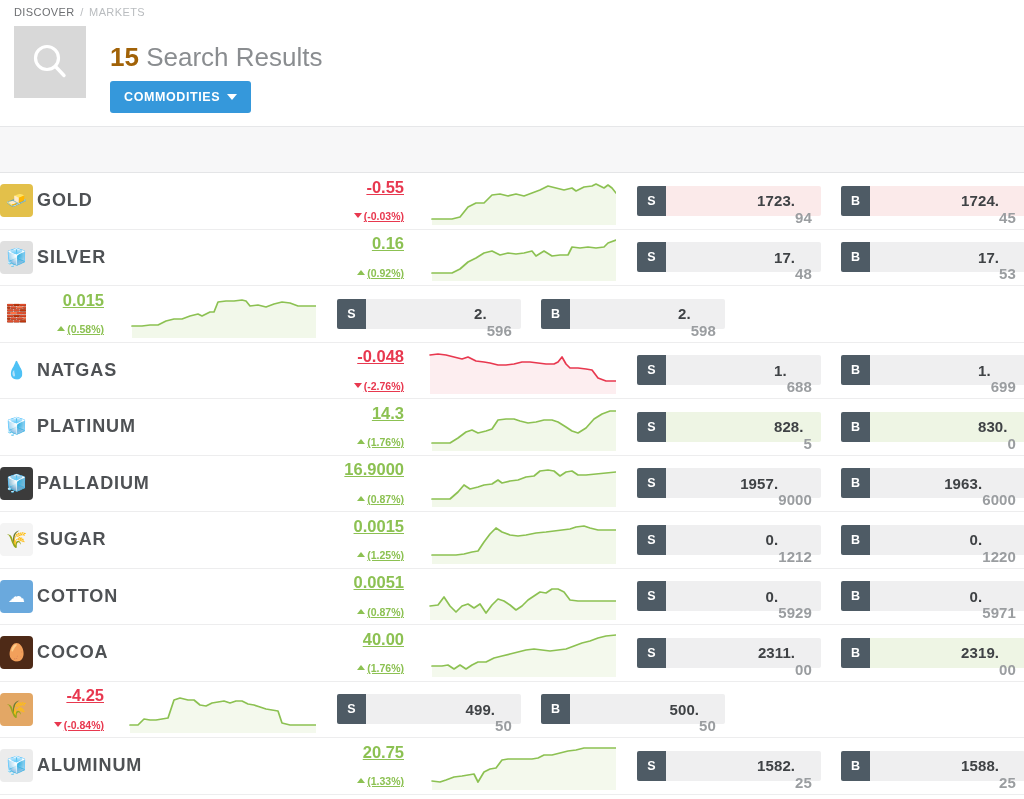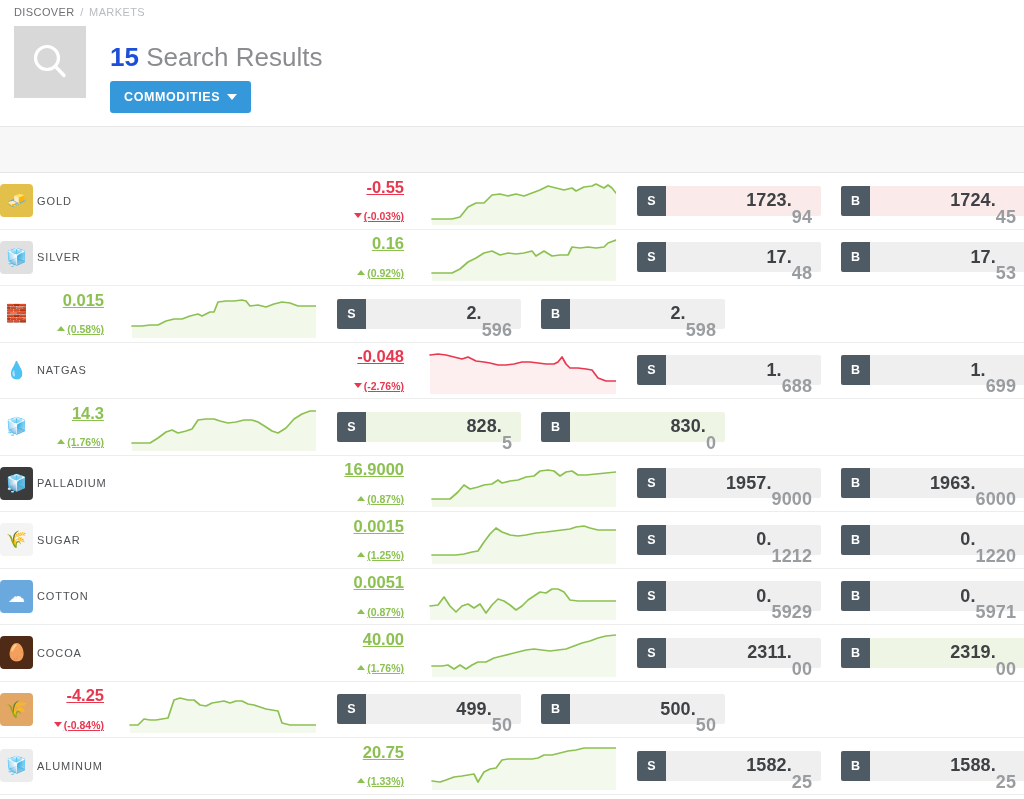--- a/index.html
+++ b/index.html
@@ -45,21 +45,21 @@
   }
   .result-line {
     font-size: 26px;
     color: #8a8d90;
     font-weight: 400;
     line-height: 34px;
     padding-top: 18px;
     white-space: nowrap;
   }
   .result-count {
-    color: #1d4ed8;
+    color: #a16207;
     font-weight: 700;
   }
   .result-label { color: #8a8d90; }
 
   .filter-btn {
     margin-top: 7px;
     display: inline-flex;
     align-items: center;
     gap: 7px;
     background: #3598db;
@@ -114,22 +114,22 @@
     border-radius: 4px;
     display: flex; align-items: center; justify-content: center;
     font-size: 17px;
     line-height: 1;
     overflow: hidden;
   }
 
   .cell-name {
     flex: 0 0 300px;
     padding-left: 1px;
-    font-size: 11px;
-    font-weight: 400;
+    font-size: 18px;
+    font-weight: 700;
     letter-spacing: 0.9px;
     color: #4e5154;
   }
 
   .cell-change {
     flex: 0 0 68px;
     margin-left: auto;
     text-align: right;
     padding-right: 0px;
     line-height: 1.08;
@@ -195,21 +195,21 @@
     justify-content: center;
     border-radius: 2px 0 0 2px;
   }
   .q-price {
     flex: 1;
     background: #efeff0;
     display: flex;
     align-items: center;
     justify-content: flex-end;
     padding-right: 9px;
-    font-size: 18px;
+    font-size: 15px;
     font-weight: 700;
     color: #3f4245;
     border-radius: 0 2px 2px 0;
     letter-spacing: 0.1px;
   }
   .q-price .tail { color: #9a9da0; font-weight: 700; margin-top: 33px; }
   .q-price.hl-red { background: #fbeaea; }
   .q-price.hl-green { background: #eef5e4; }
 
   .spacer-right { flex: 1; }
@@ -369,20 +369,21 @@
           <span>1.</span>
           <span class="tail">699</span>
         </div>
       </div>
       <div class="spacer-right"></div>
     </div>
     <div class="row">
       <div class="cell-icon">
         <span class="sym-icon" style="background:transparent;color:#b9b9b9;">🧊</span>
       </div>
+      <div class="cell-name">PLATINUM</div>
       <div class="cell-change up">
         <span class="chg-abs">14.3</span>
         <span class="chg-pct"><i class="arr arr-up"></i><span>(1.76%)</span></span>
       </div>
       <div class="cell-spark">
         <svg viewBox="0 0 190 56" preserveAspectRatio="none" aria-hidden="true">
           <polygon points="6,44 18,44 24,44 32,39 40,33 46,31 52,34 60,32 66,30 72,21 80,20 88,20 94,22 102,24 110,23 118,21 126,21 132,23 140,28 146,32 152,34 160,29 168,20 176,15 184,12 190,12 190,52 6,52" fill="#f2f8ea"></polygon>
           <polyline points="6,44 18,44 24,44 32,39 40,33 46,31 52,34 60,32 66,30 72,21 80,20 88,20 94,22 102,24 110,23 118,21 126,21 132,23 140,28 146,32 152,34 160,29 168,20 176,15 184,12 190,12" fill="none" stroke="#8cc152" stroke-width="1.7" stroke-linejoin="round" stroke-linecap="round"></polyline>
         </svg>
       </div>

